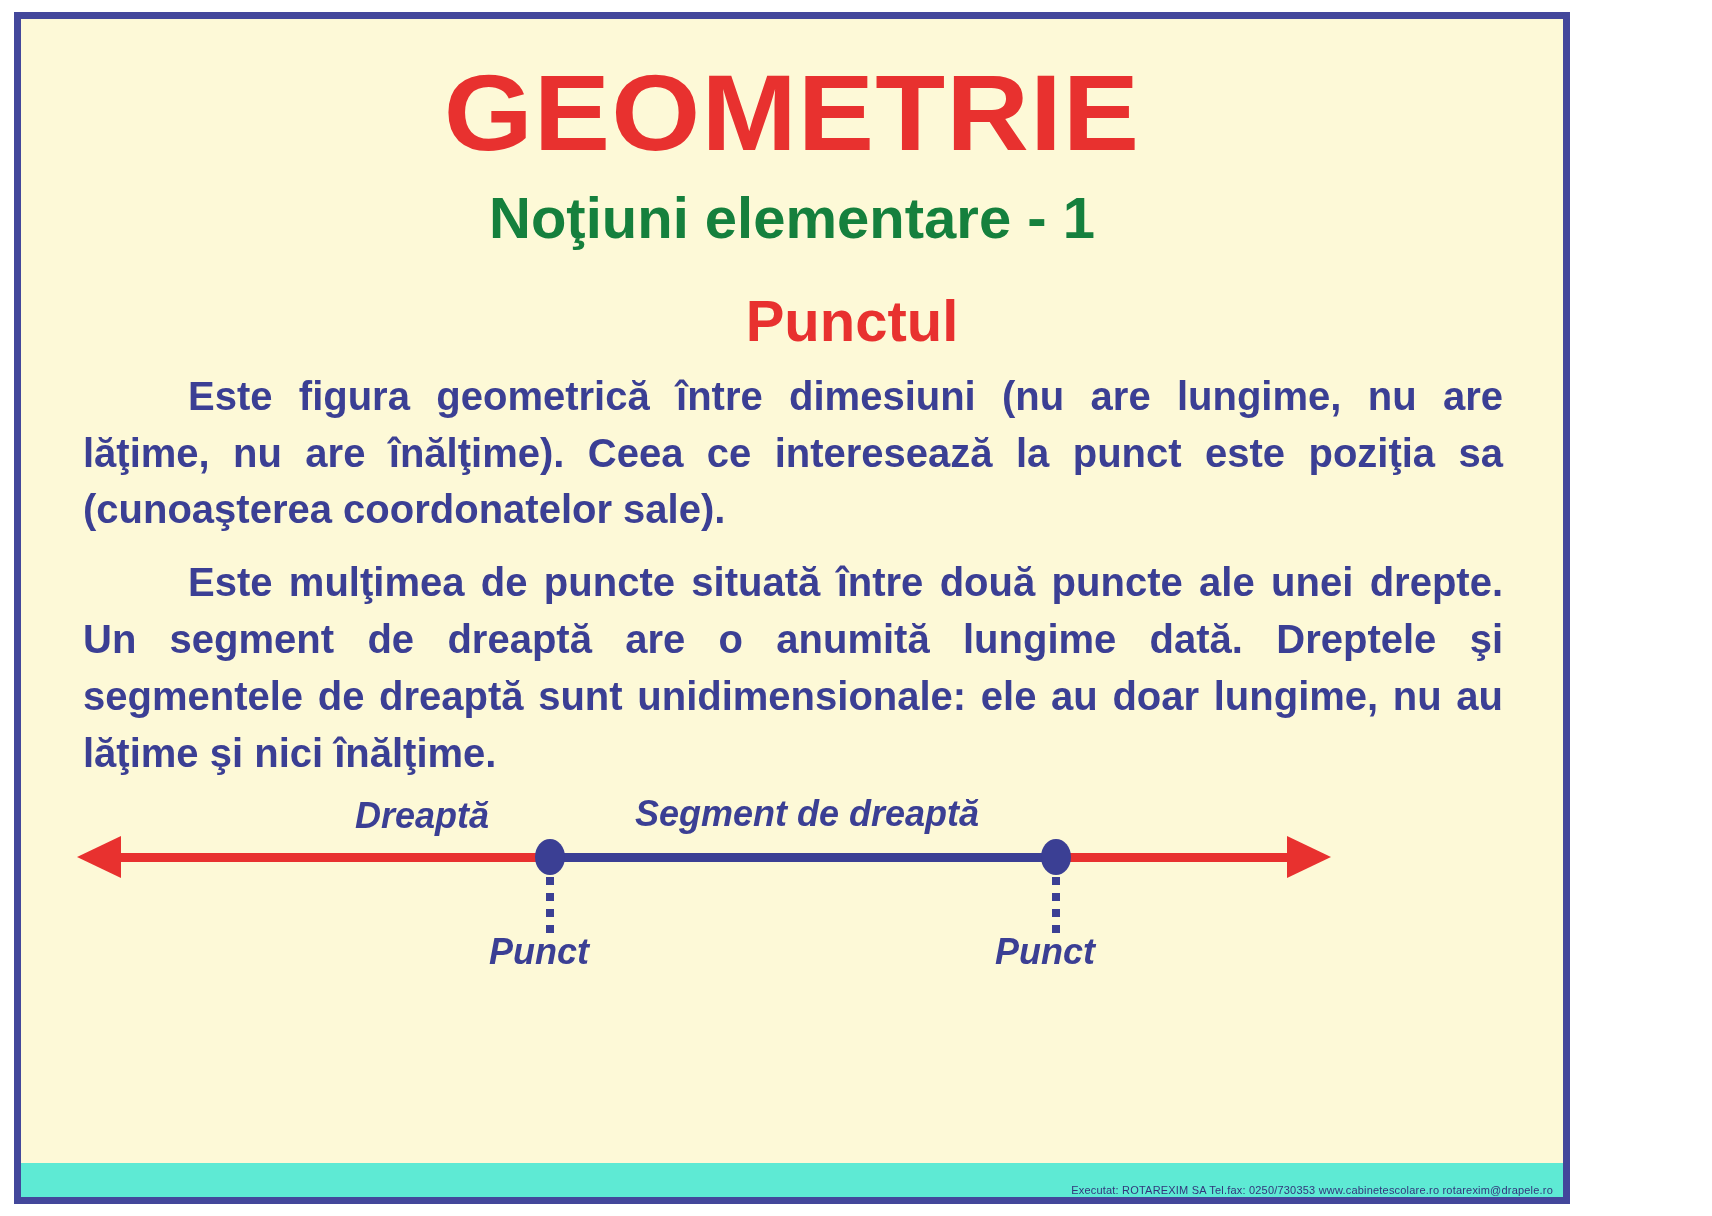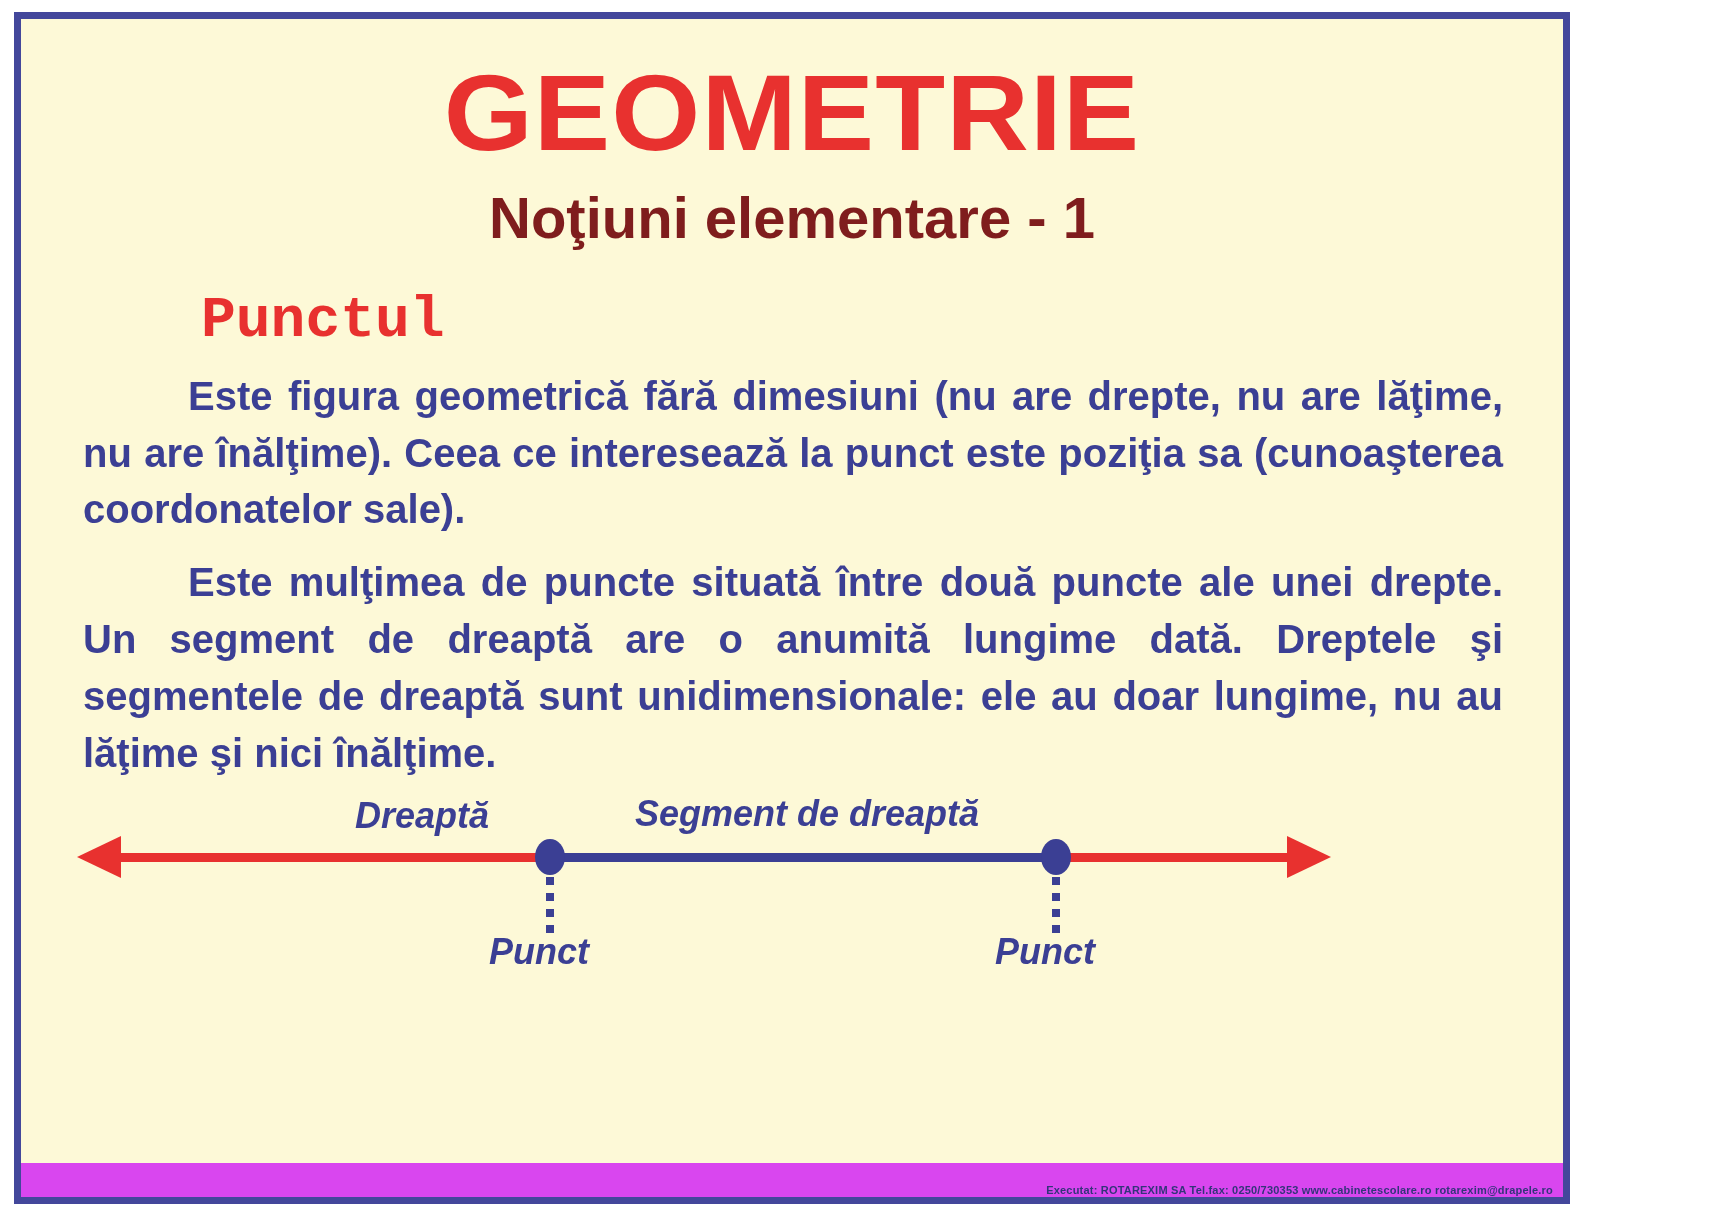--- a/index.html
+++ b/index.html
@@ -33,41 +33,42 @@
     font-size: 108px;
     line-height: 1.0;
     letter-spacing: 1px;
     margin: 40px 0 0 0;
     padding: 0;
     font-family: "Liberation Sans", sans-serif;
     transform: scaleX(1.06);
   }
   .sub-title {
     text-align: center;
-    color: #7f1d1d;
+    color: #15803d;
     font-weight: bold;
     font-size: 58px;
     line-height: 1.0;
     margin: 22px 0 0 0;
     padding: 0;
     font-family: "Liberation Sans", sans-serif;
   }
 
   
   .content {
     padding: 0 60px 0 62px;
   }
   .section-head {
     color: #e8312f;
     font-weight: bold;
     font-size: 58px;
     line-height: 1.05;
     margin: 0;
     padding: 0;
-    font-family: Liberation Mono, monospace;
+    font-family: Liberation Sans, sans-serif;
+    text-align: center;
   }
   .section-head.indent-1 { margin-left: 118px; margin-top: 44px; }
   .section-head.indent-2 { margin-left: 122px; margin-top: 40px; }
 
   .body-par {
     color: #3b3f94;
     font-weight: bold;
     font-size: 40px;
     line-height: 1.42;
     text-align: justify;
@@ -140,22 +141,21 @@
   .drop-1 { left: 463px; }
   .drop-2 { left: 969px; }
 
   
   #footer-bar {
     position: absolute;
     left: 0;
     bottom: 0;
     width: 100%;
     height: 34px;
-    background: #d946ef;
-    font-weight: bold;
+    background: #5eead4;
   }
   #footer-text {
     position: absolute;
     right: 10px;
     bottom: 1px;
     color: #33357a;
     font-size: 11px;
     letter-spacing: 0.2px;
     white-space: nowrap;
     font-family: "Liberation Sans", sans-serif;
@@ -165,21 +165,21 @@
 <body>
 
 <div id="poster">
 
   <h1 class="main-title">GEOMETRIE</h1>
   <h2 class="sub-title">Noţiuni elementare - 1</h2>
 
   <div class="content">
 
     <h3 class="section-head indent-1">Punctul</h3>
-    <p class="body-par"><span class="lead">Este figura geometrică fără dimesiuni (nu are drepte, nu are </span><span>lăţime, nu are înălţime). Ceea ce interesează la punct este poziţia sa (cunoaşterea coordonatelor sale).</span></p>
+    <p class="body-par"><span class="lead">Este figura geometrică între dimesiuni (nu are lungime, nu are </span><span>lăţime, nu are înălţime). Ceea ce interesează la punct este poziţia sa (cunoaşterea coordonatelor sale).</span></p>
 
     <p class="body-par tight"><span class="lead">Este mulţimea de puncte situată între două puncte ale unei drepte. </span><span>Un segment de dreaptă are o anumită lungime dată. Dreptele şi segmentele de dreaptă sunt unidimensionale: ele au doar lungime, nu au lăţime şi nici înălţime.</span></p>
 
     <div id="diagram">
       <span class="dg-label lbl-dreapta">Dreaptă</span>
       <span class="dg-label lbl-segment">Segment de dreaptă</span>
 
       <span class="arrow arrow-left"></span>
       <span class="axis-line axis-red-left"></span>
       <span class="axis-line axis-blue"></span>

